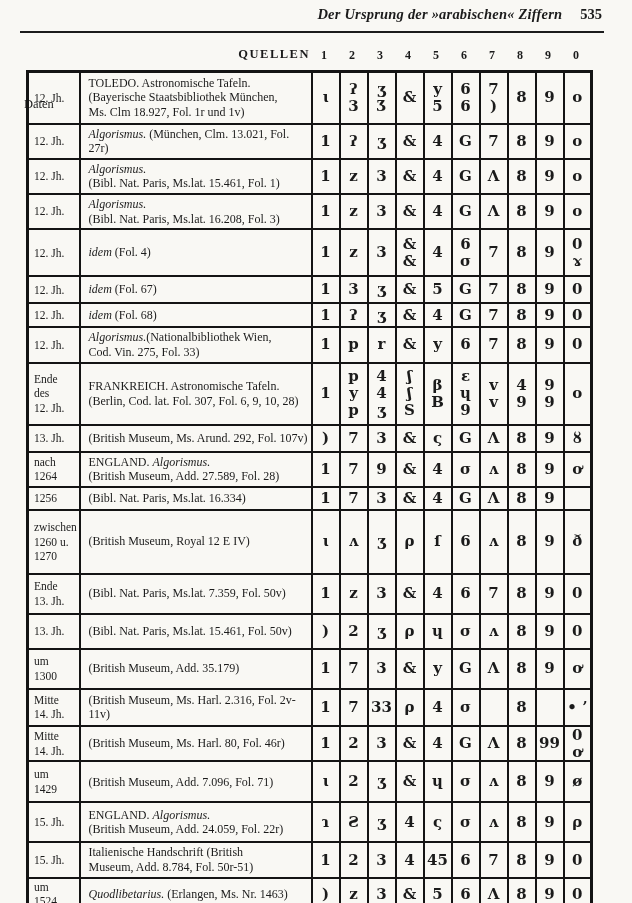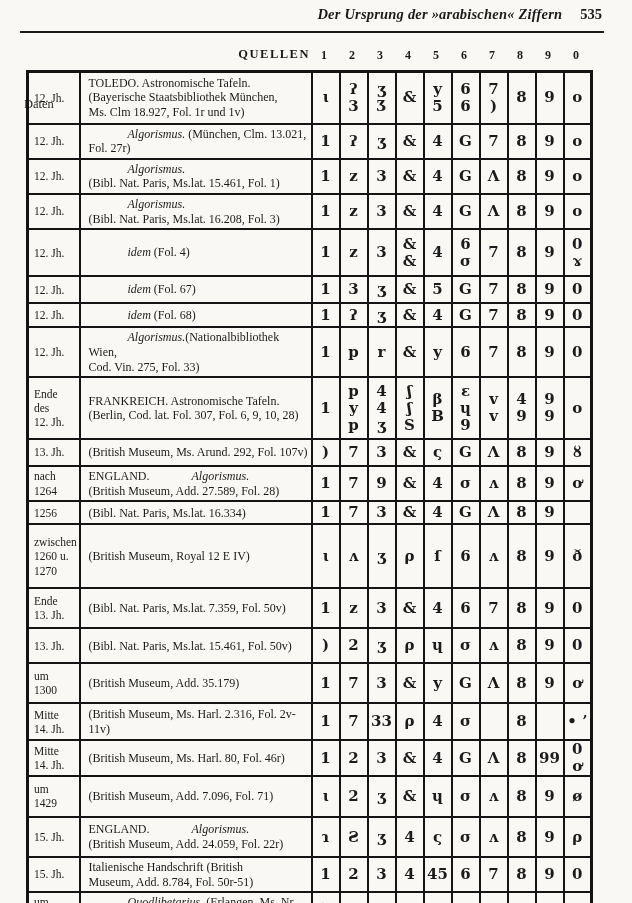--- a/index.html
+++ b/index.html
@@ -34,21 +34,21 @@
   table{border-collapse:collapse;table-layout:fixed;width:564px;border:3px solid #141414;}
   td{border:2px solid #141414;padding:0;vertical-align:middle;}
   td.daten{
     font-size:11.5px;line-height:1.25;padding:1px 2px 1px 5px;
     white-space:pre-line;
   }
   td.quelle{
     font-size:12px;line-height:1.22;padding:2px 3px 2px 8px;
     white-space:pre-line;
   }
-  td.quelle .it{font-style:italic;margin-left:39px;}
+  td.quelle .it{font-style:italic;}
   td.glyph{
     text-align:center;
     font-family:"DejaVu Serif", serif;
     font-weight:700;font-size:15px;line-height:1.12;
   }
   td.glyph div{min-height:2px;}
   
   #caption{top:858px;left:26px;font-size:12.8px;line-height:1.22;
     font-style:italic;font-weight:600;}
 </style>

